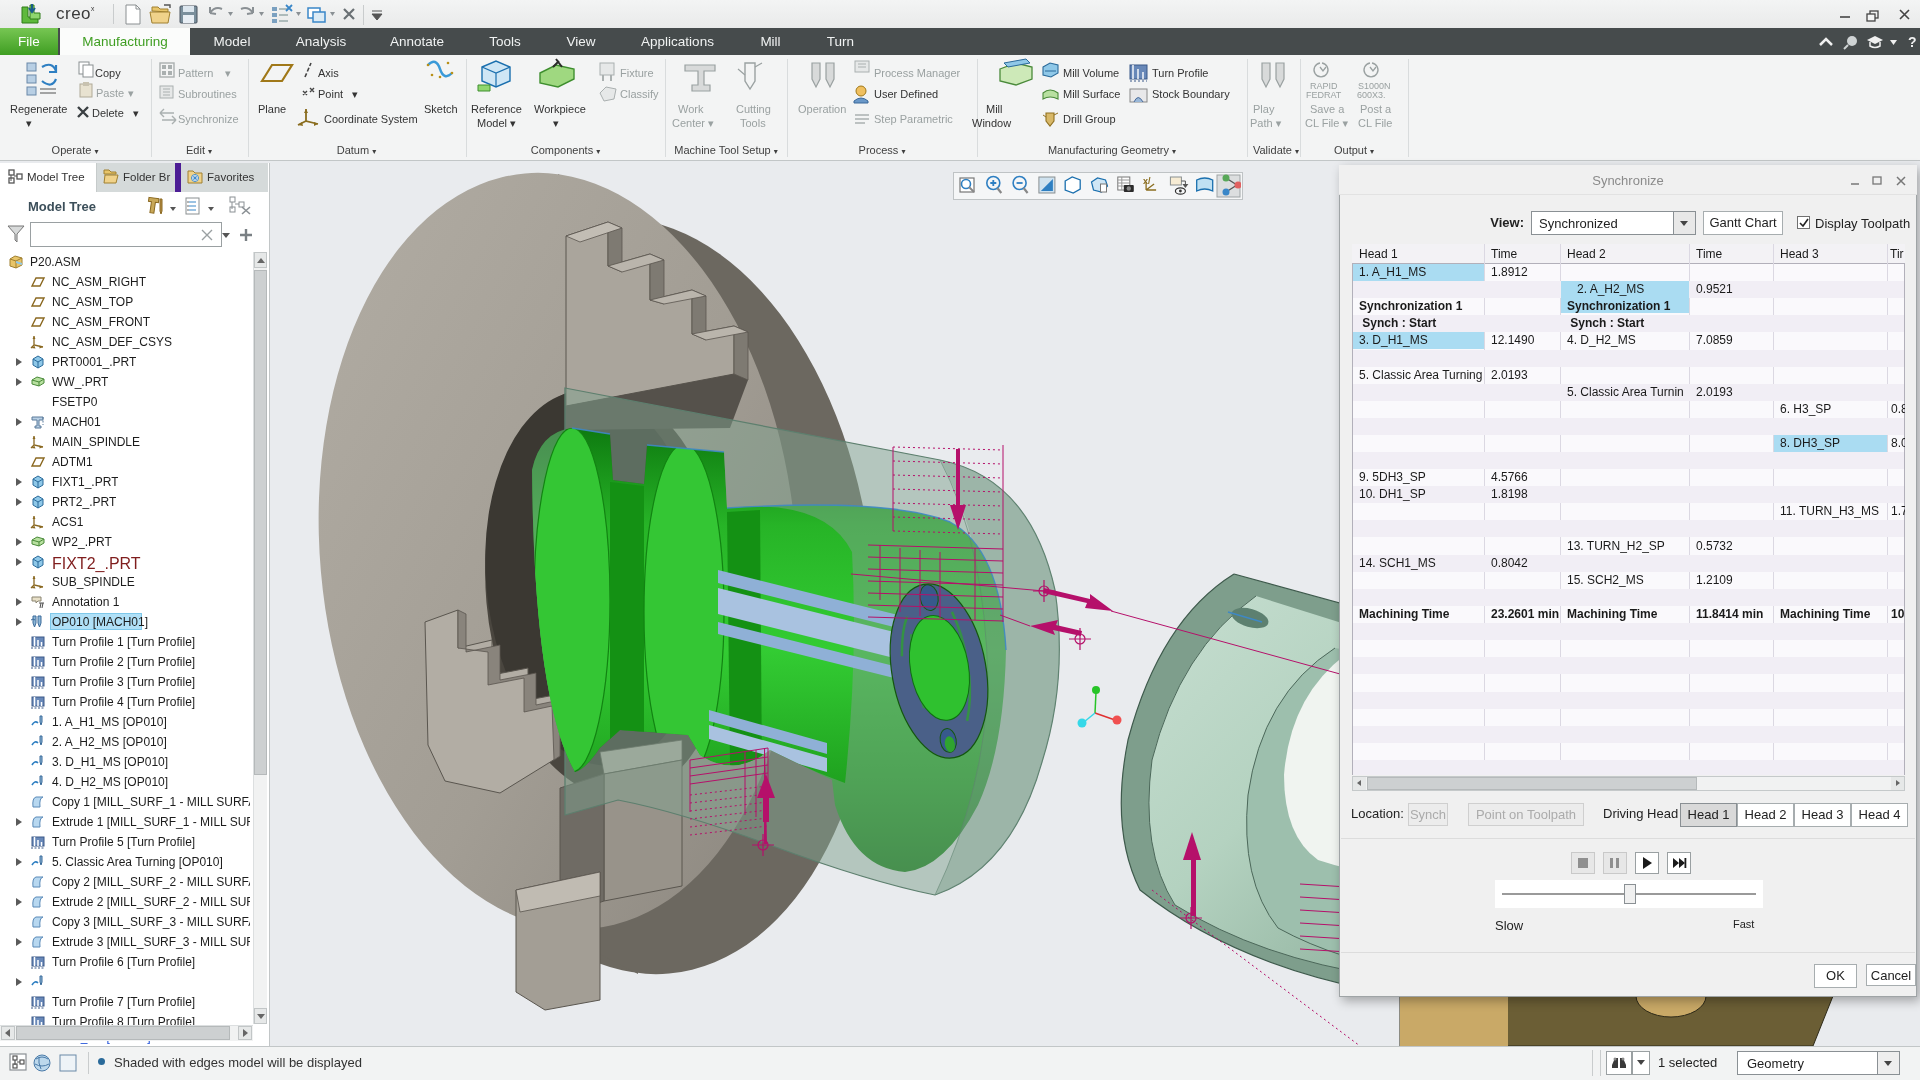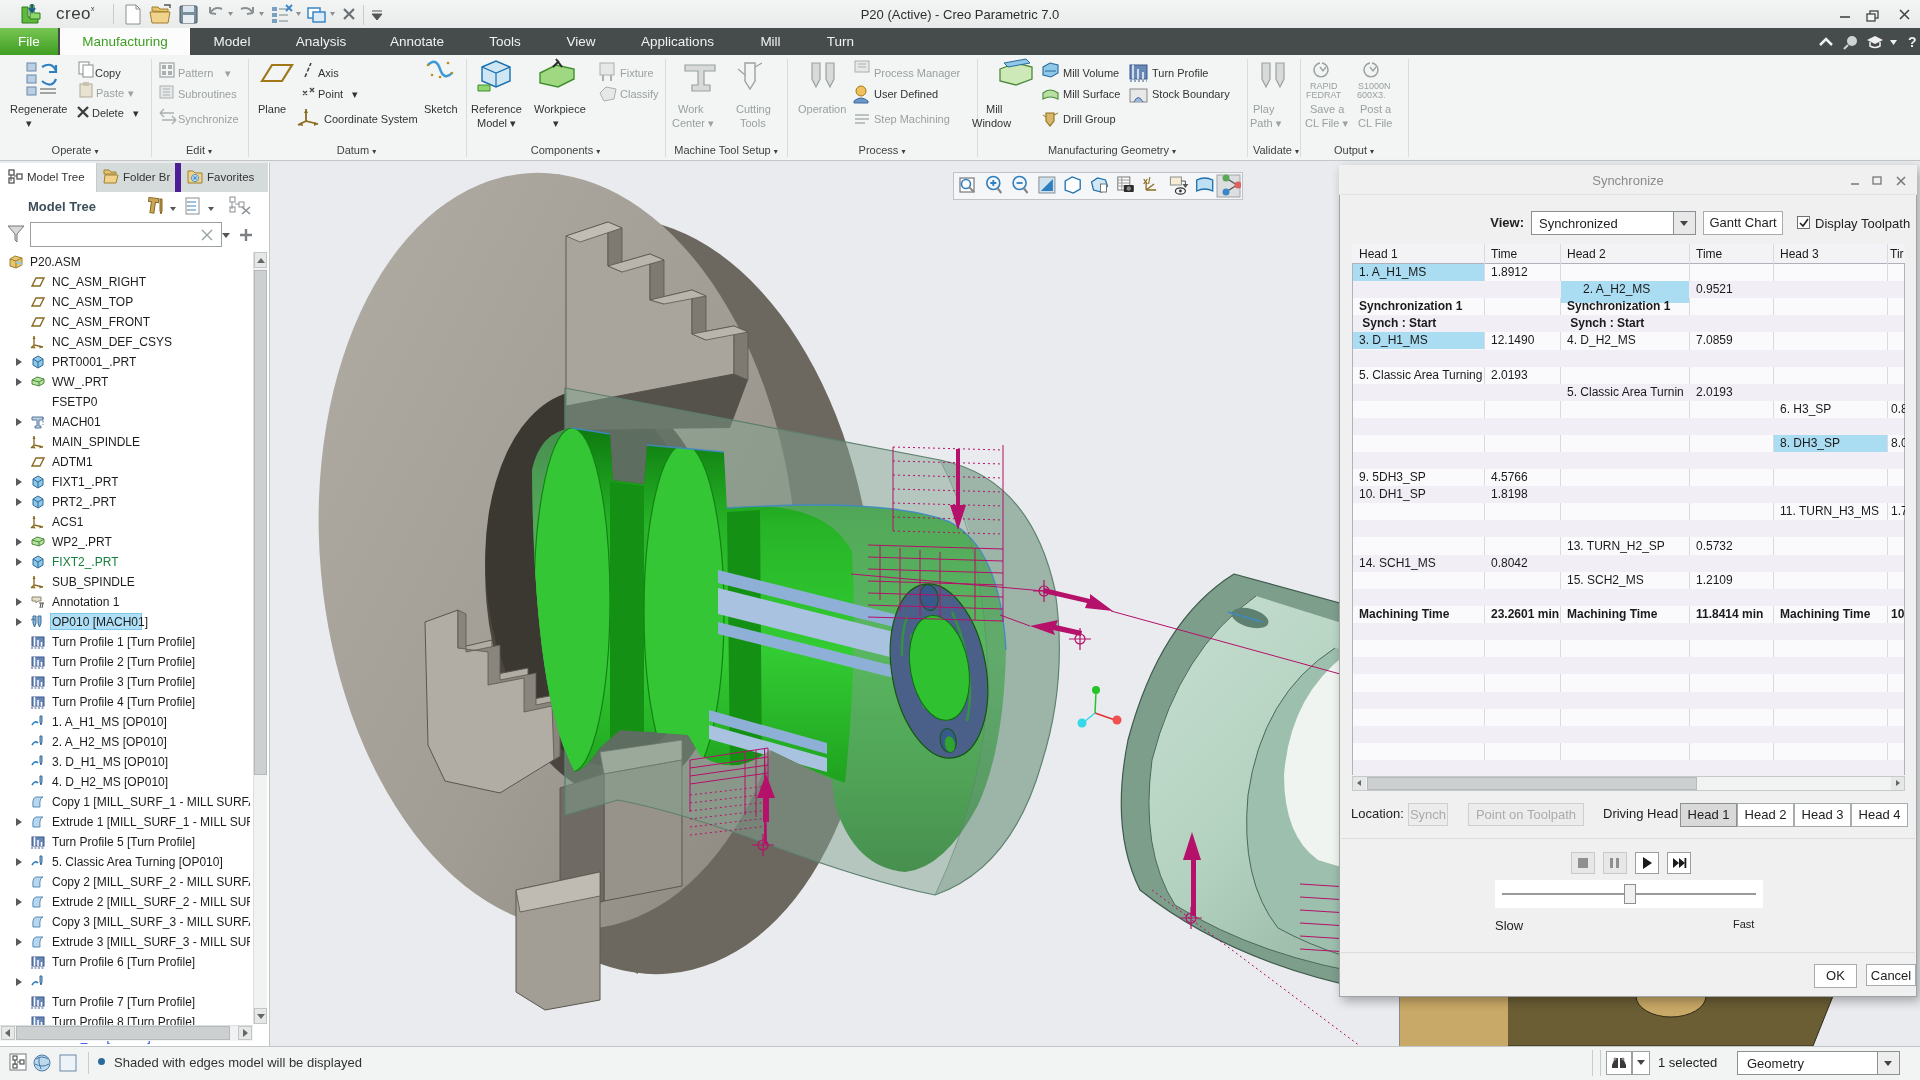--- a/index.html
+++ b/index.html
@@ -257,21 +257,20 @@
       <path d="M159,6 L168,6 M159,12 L168,12 M159,18 L168,18" stroke="#9aa" stroke-width="1.5"></path>
       <path d="M166,2 L172,8 M172,2 L166,8" stroke="#3a87c8" stroke-width="1.8"></path>
 <path d="M176,9 l5,0 -2.5,4 z" fill="#8a9094"></path>
 <rect x="188" y="5" width="12" height="10" fill="#fff" stroke="#3a87c8" stroke-width="1.5"></rect>
       <rect x="193" y="9" width="12" height="10" fill="#dcebf5" stroke="#3a87c8" stroke-width="1.5"></rect>
 <path d="M210,9 l5,0 -2.5,4 z" fill="#8a9094"></path>
 <path d="M224,6 L234,16 M234,6 L224,16" stroke="#6a7074" stroke-width="2.2"></path>
 <rect x="243" y="2" width="1" height="20" fill="#c9cccd"></rect>
 <path d="M252,8 L262,8 M252,11 l10,0 -5,6 z" fill="#555" stroke="#555"></path>
 </svg>
-<span class="abs" style="left:0;top:7px;width:1920px;text-align:center;font-size:13px;color:#2e2e2e">P20 (Active) - Creo Parametric 7.0</span>
 <svg class="abs" style="left:1836px;top:6px" width="88" height="16" viewBox="0 0 88 16">
       <path d="M4,11 L14,11" stroke="#444" stroke-width="1.6"></path>
       <rect x="34" y="5" width="8" height="7" fill="none" stroke="#444" stroke-width="1.3"></rect>
       <rect x="31" y="8" width="8" height="7" fill="#f3f4f4" stroke="#444" stroke-width="1.3"></rect>
       <path d="M64,4 L73,13 M73,4 L64,13" stroke="#444" stroke-width="1.6"></path>
     </svg>
 </div>
 <div id="tabbar" class="abs">
 <div class="tab" style="left:0;width:58px;background:linear-gradient(#77c653,#3f9e22);color:#fff;">File</div>
 <div class="tab" style="left:60px;width:130px;background:#fbfcfb;color:#3f9e22;">Manufacturing</div>
@@ -401,21 +400,21 @@
 <div class="rtxt abs" style="left:553px;top:117px">▾</div>
 <div class="rtxt rgray abs" style="left:620px;top:67px">Fixture</div>
 <div class="rtxt rgray abs" style="left:620px;top:88px">Classify</div>
 <div class="rtxt rgray abs" style="left:678px;top:103px">Work</div>
 <div class="rtxt rgray abs" style="left:672px;top:117px">Center ▾</div>
 <div class="rtxt rgray abs" style="left:736px;top:103px">Cutting</div>
 <div class="rtxt rgray abs" style="left:740px;top:117px">Tools</div>
 <div class="rtxt rgray abs" style="left:798px;top:103px">Operation</div>
 <div class="rtxt rgray abs" style="left:874px;top:67px">Process Manager</div>
 <div class="rtxt abs" style="left:874px;top:88px">User Defined</div>
-<div class="rtxt rgray abs" style="left:874px;top:113px">Step Machining</div>
+<div class="rtxt rgray abs" style="left:874px;top:113px">Step Parametric</div>
 <div class="rtxt abs" style="left:986px;top:103px">Mill</div>
 <div class="rtxt abs" style="left:972px;top:117px">Window</div>
 <div class="rtxt abs" style="left:1063px;top:67px">Mill Volume</div>
 <div class="rtxt abs" style="left:1063px;top:88px">Mill Surface</div>
 <div class="rtxt abs" style="left:1063px;top:113px">Drill Group</div>
 <div class="rtxt abs" style="left:1152px;top:67px">Turn Profile</div>
 <div class="rtxt abs" style="left:1152px;top:88px">Stock Boundary</div>
 <div class="rtxt rgray abs" style="left:1253px;top:103px">Play</div>
 <div class="rtxt rgray abs" style="left:1250px;top:117px">Path ▾</div>
 <div class="rtxt rgray abs" style="left:1310px;top:81px;font-size:9px">RAPID</div>
@@ -566,21 +565,21 @@
     <path d="M2,6 L9,8 L14,5 M9,8 L9,12" stroke="#4a8a3a" fill="none"></path>
   </svg>
 <div class="abs" style="left:52px;top:535px;font-size:12px;color:#1c1c1c;white-space:nowrap;overflow:hidden;max-width:198px">WP2_.PRT</div>
 <div class="trow abs" style="top:552px">
     <span class="arr" style="left:16px"></span>
   </div>
 <svg class="abs" style="left:30px;top:554px" width="16" height="16" viewBox="0 0 16 16">
     <path d="M3,5 L8,2 L13,5 L13,11 L8,14 L3,11 Z" fill="#8fc8e8" stroke="#2a6a9a"></path>
     <path d="M3,5 L8,8 L13,5 M8,8 L8,14" stroke="#2a6a9a" fill="none"></path>
   </svg>
-<div class="abs" style="left:52px;top:555px;font-size:12px;color:#15803d;white-space:nowrap;overflow:hidden;max-width:198px">FIXT2_.PRT</div>
+<div class="abs" style="left:52px;top:555px;font-size:16px;color:#7f1d1d;white-space:nowrap;overflow:hidden;max-width:198px">FIXT2_.PRT</div>
 <div class="trow abs" style="top:572px"></div>
 <svg class="abs" style="left:30px;top:574px" width="16" height="16" viewBox="0 0 16 16">
     <path d="M4,2 L4,11 L13,13 M4,11 L1,14" stroke="#8a6820" stroke-width="1.3" fill="none"></path>
     <path d="M4,2 l-1.5,3 3,0 z M13,13 l-3.5,-1.5 0,3 z M1,14 l3.5,-2 1,2.5 z" fill="#8a6820"></path>
   </svg>
 <div class="abs" style="left:52px;top:575px;font-size:12px;color:#1c1c1c;white-space:nowrap;overflow:hidden;max-width:198px">SUB_SPINDLE</div>
 <div class="trow abs" style="top:592px">
     <span class="arr" style="left:16px"></span>
   </div>
 <svg class="abs" style="left:30px;top:594px" width="16" height="16" viewBox="0 0 16 16">
@@ -783,21 +782,21 @@
 <div class="abs" style="left:1353px;top:726px;width:551px;height:17px;background:#f1eef5"></div>
 <div class="abs" style="left:1353px;top:760px;width:551px;height:15px;background:#f1eef5"></div>
 <div class="cell" style="left:1359px;top:247px;width:124px">Head 1</div>
 <div class="cell" style="left:1491px;top:247px;width:68px">Time</div>
 <div class="cell" style="left:1567px;top:247px;width:121px">Head 2</div>
 <div class="cell" style="left:1696px;top:247px;width:76px">Time</div>
 <div class="cell" style="left:1780px;top:247px;width:106px">Head 3</div>
 <div class="cell" style="left:1890px;top:247px;width:14px">Tir</div>
 <div class="cell hl" style="left:1353px;top:264px;width:131px;height:17px;line-height:17px;padding-left:6px">1. A_H1_MS</div>
 <div class="cell" style="left:1485px;top:264px;width:75px;height:17px;line-height:17px;padding-left:6px">1.8912</div>
-<div class="cell hl" style="left:1561px;top:281px;width:128px;height:22px;line-height:17px;padding-left:22px">2. A_H2_MS</div>
+<div class="cell hl" style="left:1561px;top:281px;width:128px;height:32px;line-height:17px;padding-left:16px">2. A_H2_MS</div>
 <div class="cell" style="left:1690px;top:281px;width:83px;height:17px;line-height:17px;padding-left:6px">0.9521</div>
 <div class="cell" style="left:1353px;top:298px;width:131px;height:17px;line-height:17px;padding-left:6px;font-weight:bold">Synchronization 1</div>
 <div class="cell" style="left:1561px;top:298px;width:128px;height:17px;line-height:17px;padding-left:6px;font-weight:bold">Synchronization 1</div>
 <div class="cell" style="left:1353px;top:315px;width:131px;height:17px;line-height:17px;padding-left:6px;font-weight:bold">&nbsp;Synch : Start</div>
 <div class="cell" style="left:1561px;top:315px;width:128px;height:17px;line-height:17px;padding-left:6px;font-weight:bold">&nbsp;Synch : Start</div>
 <div class="cell hl" style="left:1353px;top:332px;width:131px;height:17px;line-height:17px;padding-left:6px">3. D_H1_MS</div>
 <div class="cell" style="left:1485px;top:332px;width:75px;height:17px;line-height:17px;padding-left:6px">12.1490</div>
 <div class="cell" style="left:1561px;top:332px;width:128px;height:17px;line-height:17px;padding-left:6px">4. D_H2_MS</div>
 <div class="cell" style="left:1690px;top:332px;width:83px;height:17px;line-height:17px;padding-left:6px">7.0859</div>
 <div class="cell" style="left:1353px;top:367px;width:131px;height:17px;line-height:17px;padding-left:6px">5. Classic Area Turning</div>

